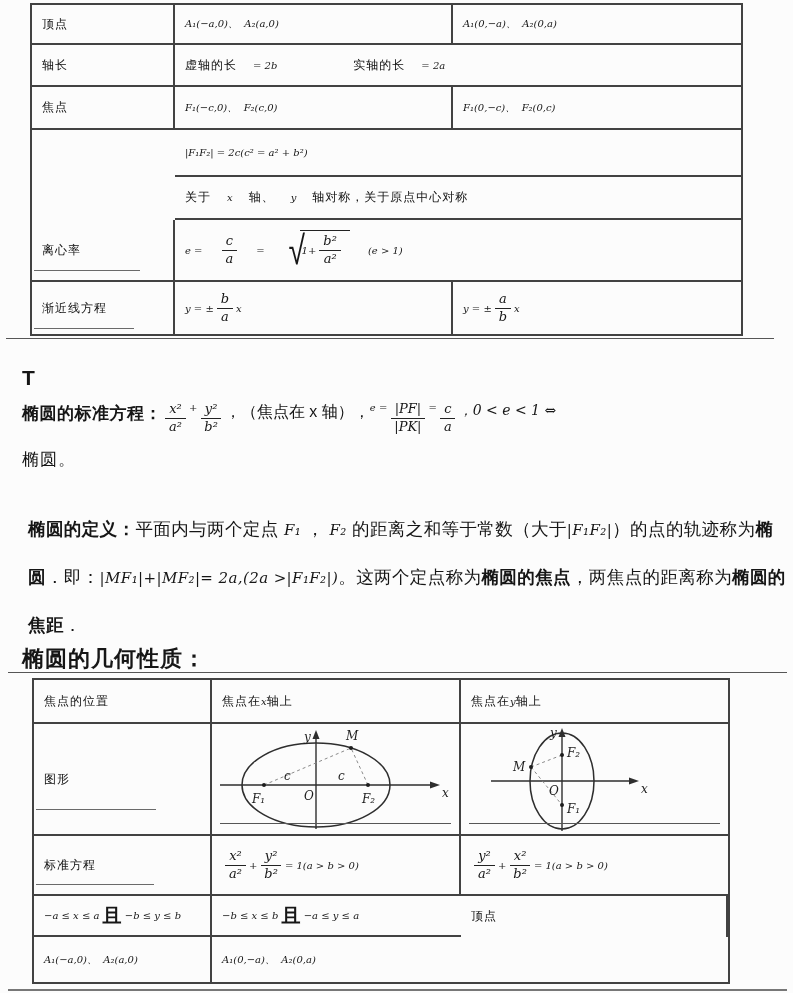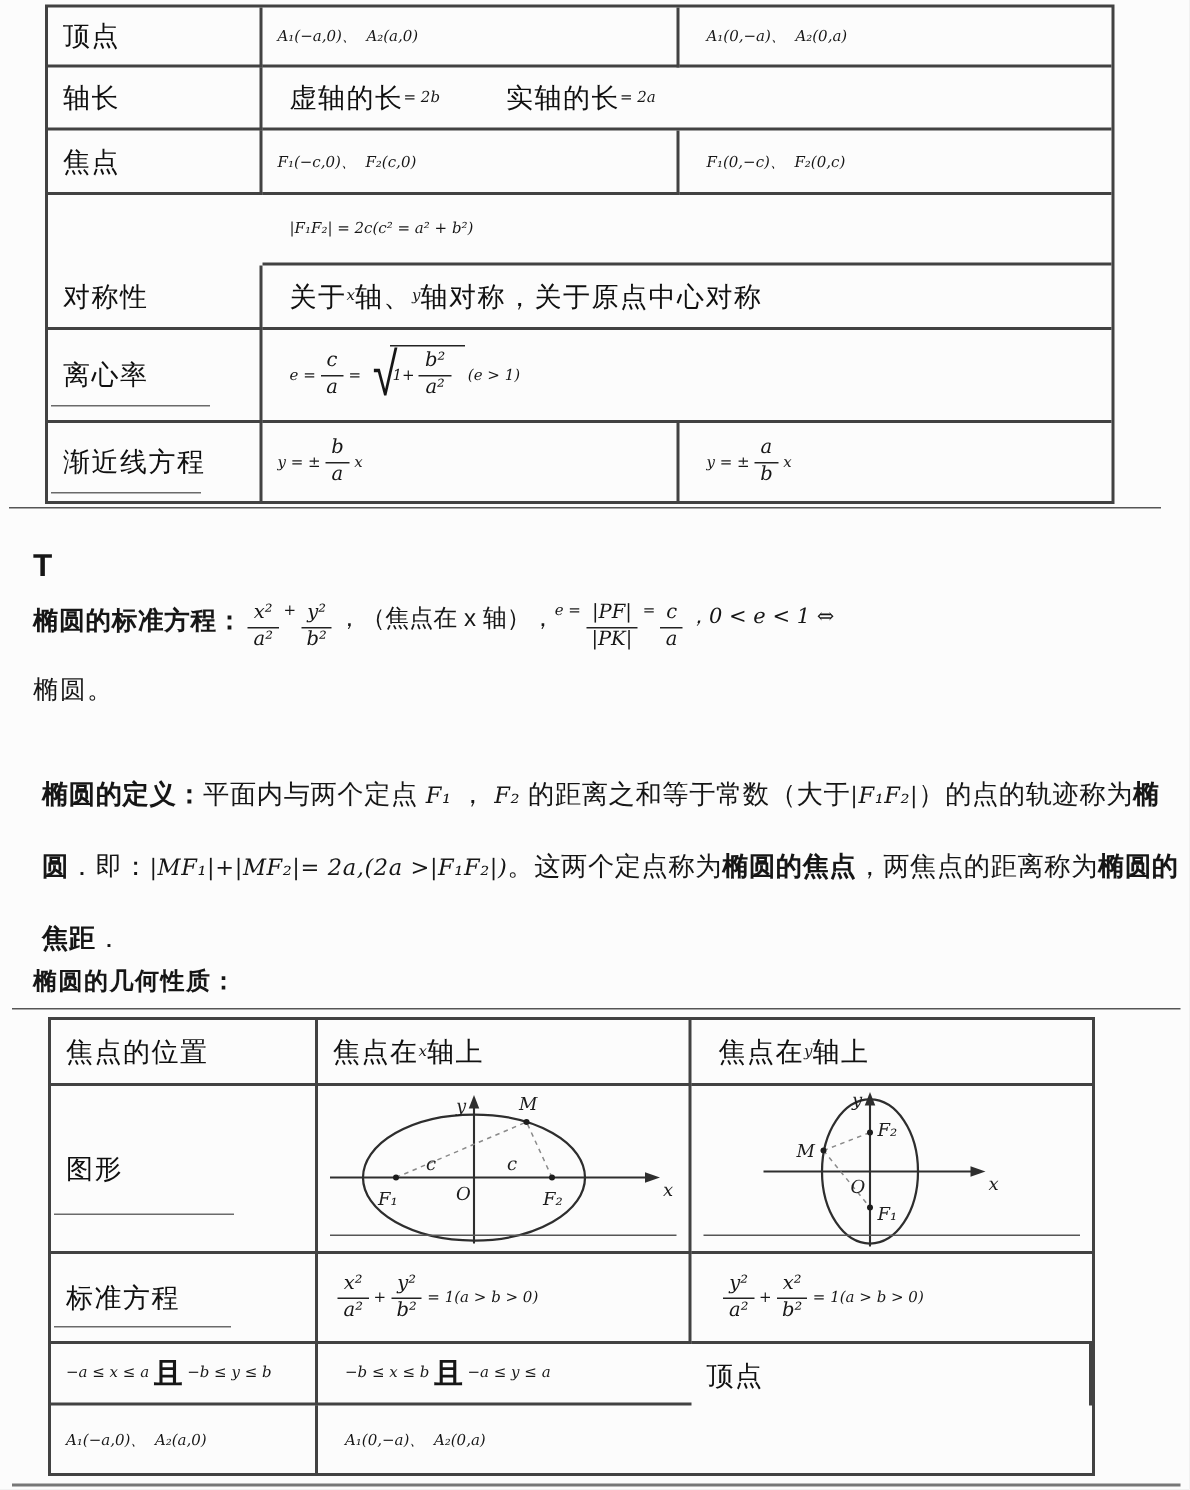--- a/index.html
+++ b/index.html
@@ -2,24 +2,24 @@
 <html><head>
 <meta charset="utf-8">
 <style>
   html,body{margin:0;padding:0;background:#e9e9e9;}
   .page{position:relative;width:793px;height:993px;background:#fcfcfc;
         font-family:"Liberation Sans",sans-serif;color:#161616;overflow:hidden;margin:0 auto;}
   
   .gtable{position:absolute;display:grid;border:2px solid #424242;background:#fcfcfc;}
   .cell{position:relative;border-right:2px solid #424242;border-bottom:2px solid #424242;
         display:flex;align-items:center;padding:2px 10px;box-sizing:border-box;overflow:hidden;}
-  .cell.cr{border-right:none;padding-left:18px;}
+  .cell.cr{border-right:none;}
   .cell.cb{border-bottom:none;}
-  .span23{grid-column:2/4;}
-  .zhlabel{font-size:18px;letter-spacing:1px;color:#101010;}
+  .span23{grid-column:2/4;gap:16px;}
+  .zhlabel{font-size:12px;letter-spacing:1px;color:#101010;}
   
   .m{font-family:"DejaVu Serif",serif;font-style:italic;font-size:10px;white-space:pre;}
   .frac{display:inline-flex;flex-direction:column;align-items:center;vertical-align:middle;
         margin:0 3px;font-size:13px;line-height:1.15;font-family:"DejaVu Serif",serif;font-style:italic;}
   .frac .fn{display:block;border-bottom:1.4px solid #222;padding:0 4px 1px;}
   .frac .fd{display:block;padding:1px 4px 0;}
   .sqrt{display:inline-flex;align-items:flex-start;margin:0 2px;}
   .sqrt .rad{font-style:normal;font-family:"DejaVu Sans",sans-serif;font-size:40px;line-height:1.02;
              font-weight:300;transform:scaleX(.75);transform-origin:right bottom;}
   .sqrt .sbody{border-top:1.6px solid #222;display:inline-flex;align-items:center;
@@ -29,21 +29,21 @@
   
   .b{font-weight:bold;}
   .pstd{position:absolute;left:22px;top:402px;width:768px;display:flex;
         white-space:nowrap;}
   .pstd .lbl{font-size:17px;font-weight:bold;letter-spacing:.5px;}
   .pstd .zh{font-size:16px;}
   .pline2{position:absolute;left:22px;top:448px;font-size:17px;letter-spacing:1px;}
   .pdef{position:absolute;left:28px;top:506px;width:760px;font-size:17.5px;line-height:47px;
         letter-spacing:.4px;}
   .pdef .m{font-size:15px;}
-  .hgeo{position:absolute;left:22px;top:644px;font-size:16px;font-weight:bold;letter-spacing:1px;}
+  .hgeo{position:absolute;left:22px;top:644px;font-size:22px;font-weight:bold;letter-spacing:1px;}
   .theading{position:absolute;left:22px;top:366px;font-size:21px;font-weight:bold;}
   .hline{position:absolute;border-top:2px solid #565656;}
   
   .figcell{padding:0;justify-content:flex-start;}
   svg text{font-family:"DejaVu Serif",serif;font-style:italic;font-size:12px;fill:#1d1d1d;}
   .axis{stroke:#2e2e2e;stroke-width:1.4;}
   .ell{stroke:#2e2e2e;stroke-width:1.5;fill:none;}
   .dash{stroke:#8a8a8a;stroke-width:1;stroke-dasharray:3 3;}
   .dot{fill:#1d1d1d;}
   .arrow{fill:#2e2e2e;}
@@ -83,23 +83,20 @@
         <span class="m">F₁(−c,0)、  F₂(c,0)</span>
       </div>
     <div class="cell cr">
         <span class="m">F₁(0,−c)、  F₂(0,c)</span>
       </div>
 
     <div class="cell cr span23">
         <span class="m">|F₁F₂| = 2c(c² = a² + b²)</span>
       </div>
 
-    <div class="cell">
-        <span class="zhlabel">对称性</span>
-      </div>
     <div class="cell cr span23">
       <span class="zhlabel">关于</span>
       <span class="m">x</span>
       <span class="zhlabel">轴、</span>
       <span class="m">y</span>
       <span class="zhlabel">轴对称，关于原点中心对称</span>
     </div>
 
     <div class="cell">
       <span class="zhlabel">离心率</span>

